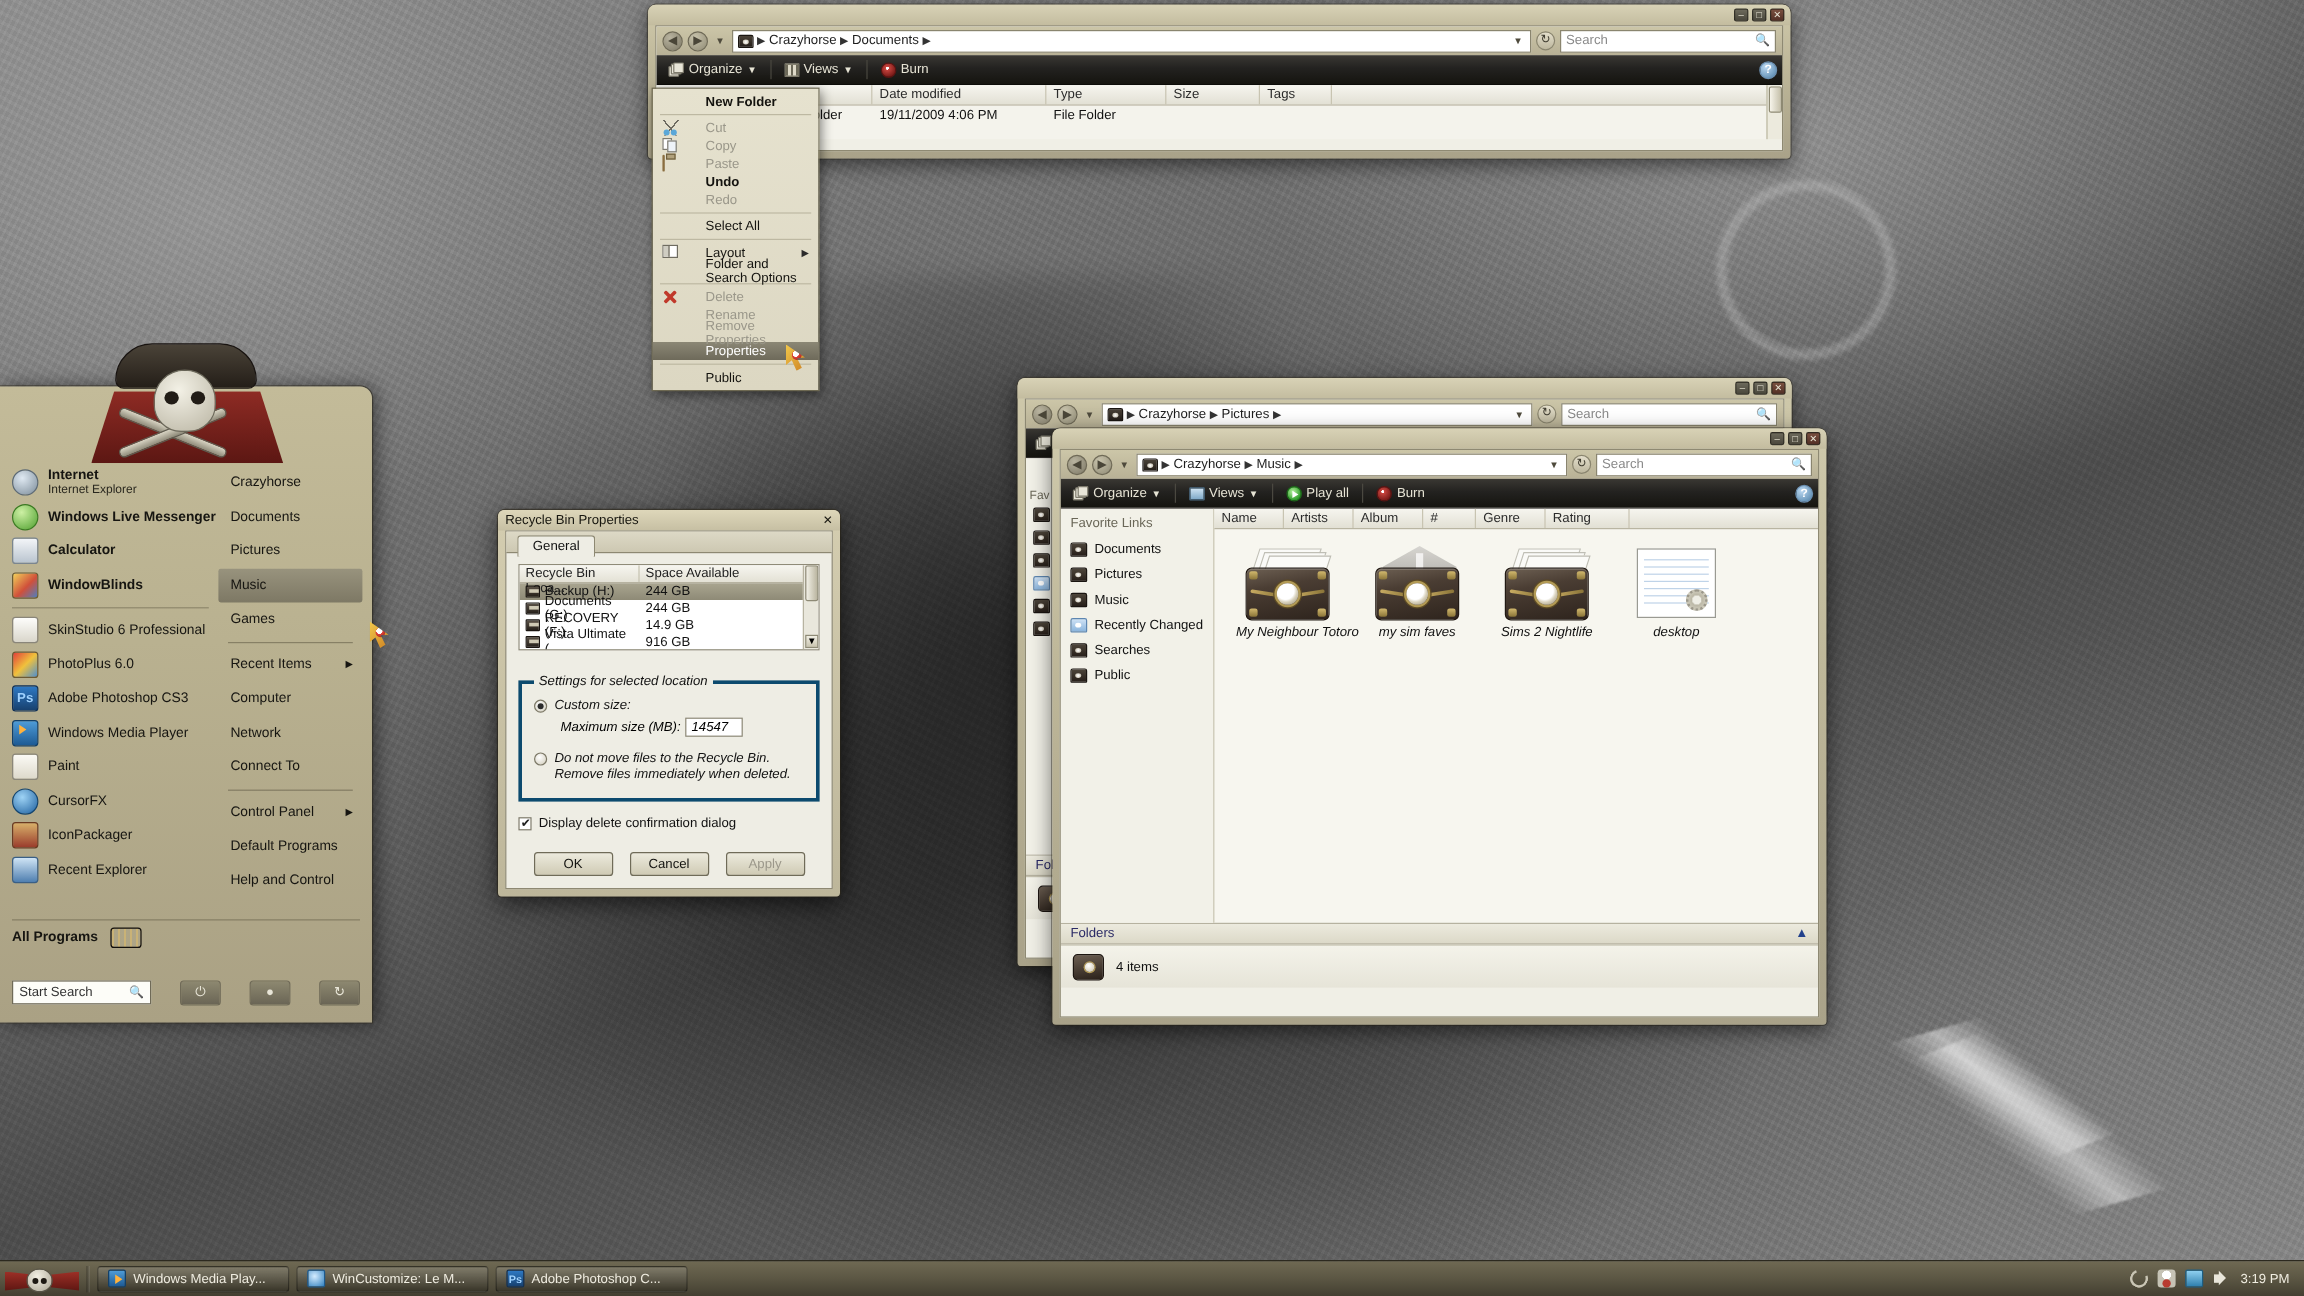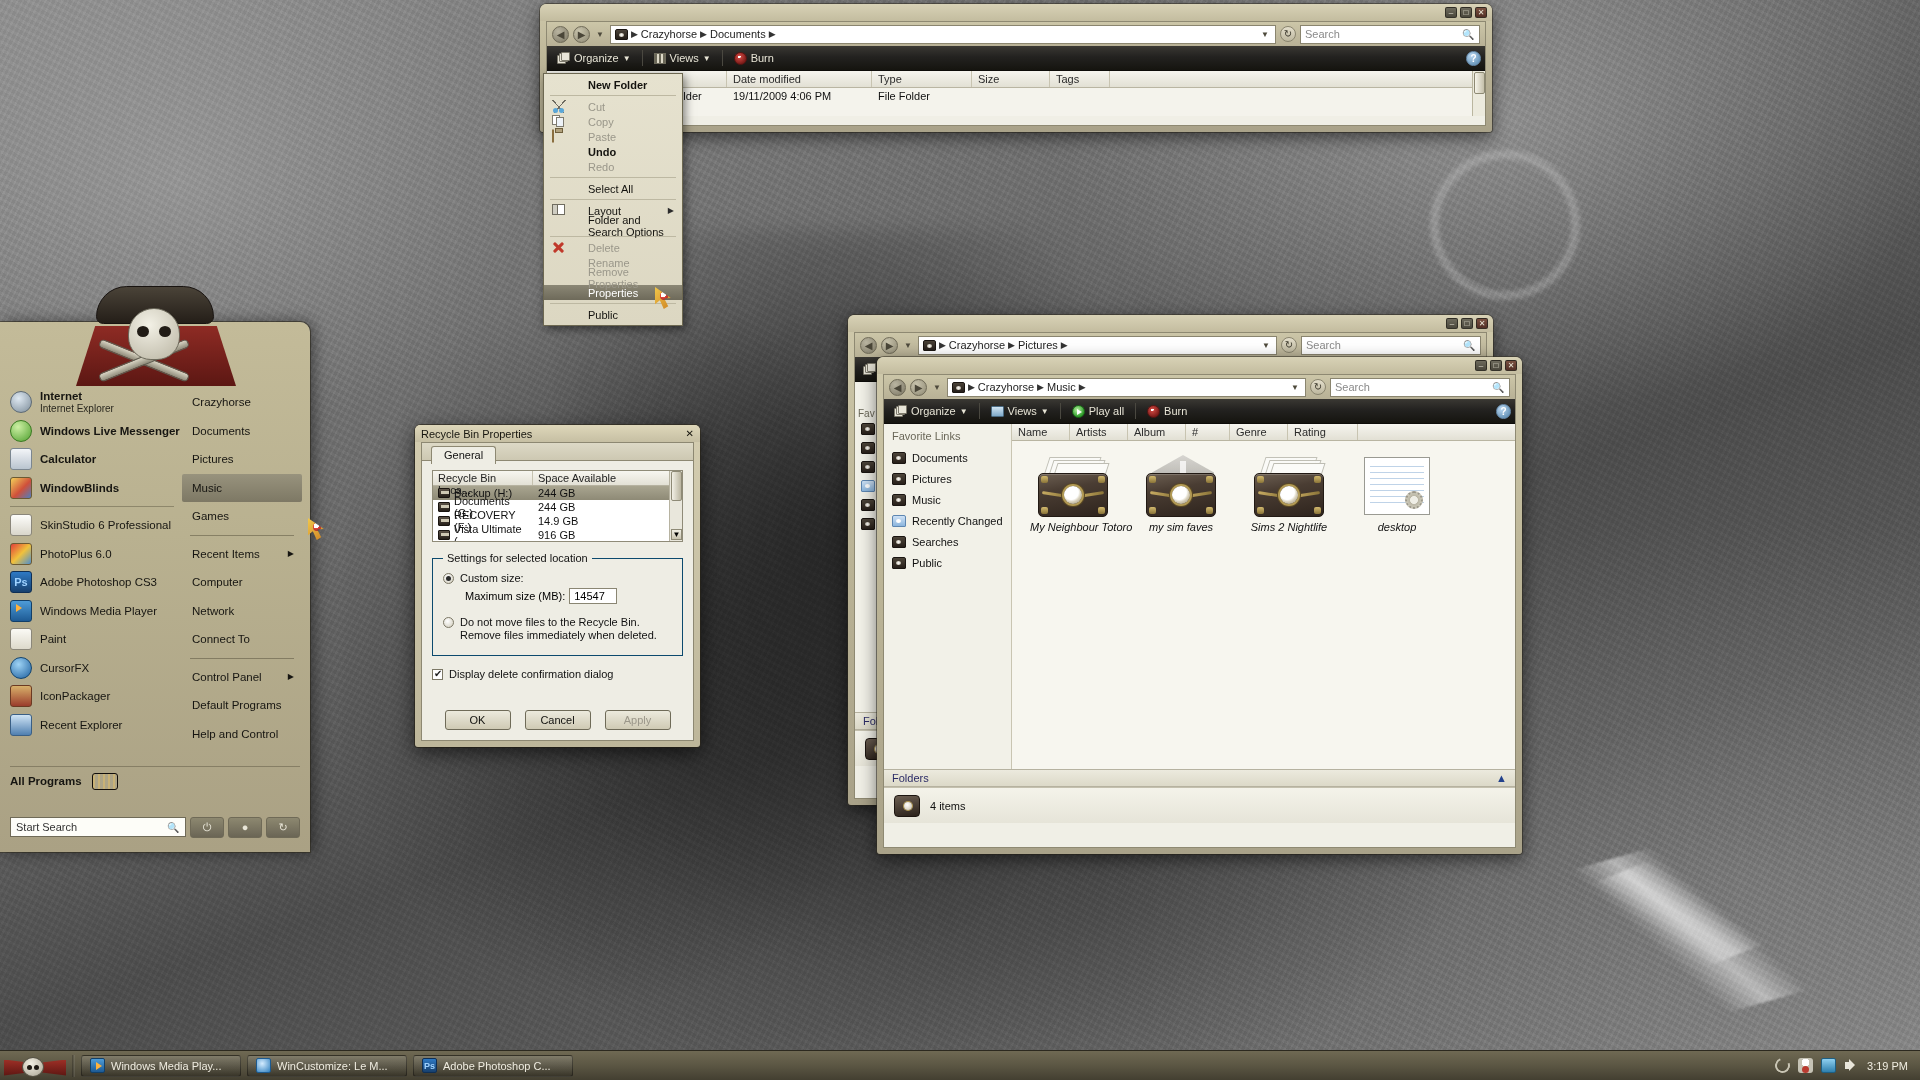--- a/index.html
+++ b/index.html
@@ -236,21 +236,21 @@
   .lb-row.sel{background:linear-gradient(180deg,#a9a590,#8e8a76);color:#111;}
   .lb-row > div{padding:0 5px;display:flex;align-items:center;gap:4px;}
   .drv{width:12px;height:10px;flex:none;border-radius:1px;
     background:linear-gradient(180deg,#5b5247,#26201a);border:1px solid #191410;position:relative;}
   .drv::after{content:"";position:absolute;left:2px;top:2px;width:8px;height:3px;background:#cfc9b4;}
   .lbscroll{position:absolute;right:0;top:0;width:13px;height:100%;background:#e9e7dc;border-left:1px solid #b7b3a1;}
   .lbscroll .thumbbar{position:absolute;top:0;left:1px;width:11px;height:30px;border-radius:2px;
     background:linear-gradient(90deg,#f2f0e6,#bab5a0);border:1px solid #8e8a76;}
   .lbscroll .arrd{position:absolute;bottom:1px;left:1px;width:11px;height:11px;text-align:center;
     font-size:8px;line-height:10px;background:linear-gradient(180deg,#f1efe4,#c9c4af);border:1px solid #8e8a76;}
-  fieldset.grp{margin-top:10px;border:1px solid #0c4a6e;padding:8px 10px 10px;}
+  fieldset.grp{margin-top:20px;border:3px solid #0c4a6e;padding:8px 10px 10px;font-style:italic;}
   fieldset.grp legend{font-size:11px;color:#111;padding:0 4px;}
   .radio-line{display:flex;align-items:flex-start;gap:6px;font-size:11px;color:#111;margin-bottom:3px;}
   .radio{width:11px;height:11px;border-radius:50%;flex:none;margin-top:1px;
     background:radial-gradient(circle at 40% 35%,#fff,#cfcbb9);border:1px solid #7c7866;}
   .radio.on::after{content:"";display:block;width:5px;height:5px;border-radius:50%;background:#2b2b2b;margin:2px auto;}
   .maxsize{display:flex;align-items:center;gap:4px;margin:4px 0 0 22px;font-size:11px;}
   .numfield{width:48px;height:16px;background:#fff;border:1px solid #8a8673;font-size:11px;
     display:flex;align-items:center;padding:0 4px;}
   .chk-line{display:flex;align-items:center;gap:6px;font-size:11px;color:#111;margin-top:12px;}
   .chk{width:11px;height:11px;flex:none;background:#fff;border:1px solid #7c7866;position:relative;}
@@ -273,21 +273,21 @@
   .sm-sub{font-size:10px;color:#2a281f;font-weight:normal;}
   .sm-divider{height:1px;background:rgba(60,55,38,.35);margin:4px 8px 4px 0;}
   .sm-ritem{display:flex;align-items:center;height:28.5px;font-size:11.5px;color:#161511;padding:0 8px 0 10px;border-radius:2px;}
   .sm-ritem.sel{background:linear-gradient(180deg,rgba(150,145,124,.95),rgba(122,117,98,.95));}
   .sm-ritem .arw{margin-left:auto;font-size:8px;}
   .sm-rdiv{height:1px;background:rgba(60,55,38,.4);margin:4px 8px;}
   .allprog{position:absolute;left:10px;right:10px;bottom:62px;height:24px;display:flex;align-items:center;
     gap:10px;font-size:11.5px;font-weight:bold;color:#161511;border-top:1px solid rgba(60,55,38,.35);padding-top:5px;}
   .chest{width:26px;height:17px;border-radius:3px;background:linear-gradient(180deg,#3a332a,#19140f);
     border:1px solid #120e0a;background-image:repeating-linear-gradient(90deg,#c9b276 0 2px,transparent 2px 5px);}
-  .sm-bottom{position:absolute;left:10px;right:10px;bottom:14px;height:22px;display:flex;align-items:center;gap:4px;}
+  .sm-bottom{position:absolute;left:10px;right:10px;bottom:14px;height:22px;display:flex;align-items:center;gap:24px;}
   .sm-search{flex:1;height:20px;background:#fdfdf8;border:1px solid #6f6a57;display:flex;align-items:center;
     justify-content:space-between;padding:0 5px;font-size:11px;color:#333;}
   .pwrbtn{width:34px;height:21px;border-radius:3px;border:1px solid #6f6a57;
     background:linear-gradient(180deg,#8d8870,#6a6555);color:#e8e5d7;font-size:11px;line-height:19px;text-align:center;}
   .skull{position:absolute;left:36px;top:-40px;width:240px;height:110px;pointer-events:none;}
   .skull .cloak{position:absolute;left:40px;top:44px;width:160px;height:60px;
     background:linear-gradient(180deg,#8e2b24,#5c1713);clip-path:polygon(12% 0,88% 0,100% 100%,0 100%);
     filter:blur(.3px);}
   .skull .head{position:absolute;left:92px;top:26px;width:52px;height:52px;border-radius:50% 50% 44% 44%;
     background:radial-gradient(circle at 40% 32%,#f3f1e6,#b9b4a2);border:1px solid #6d6a5c;}

